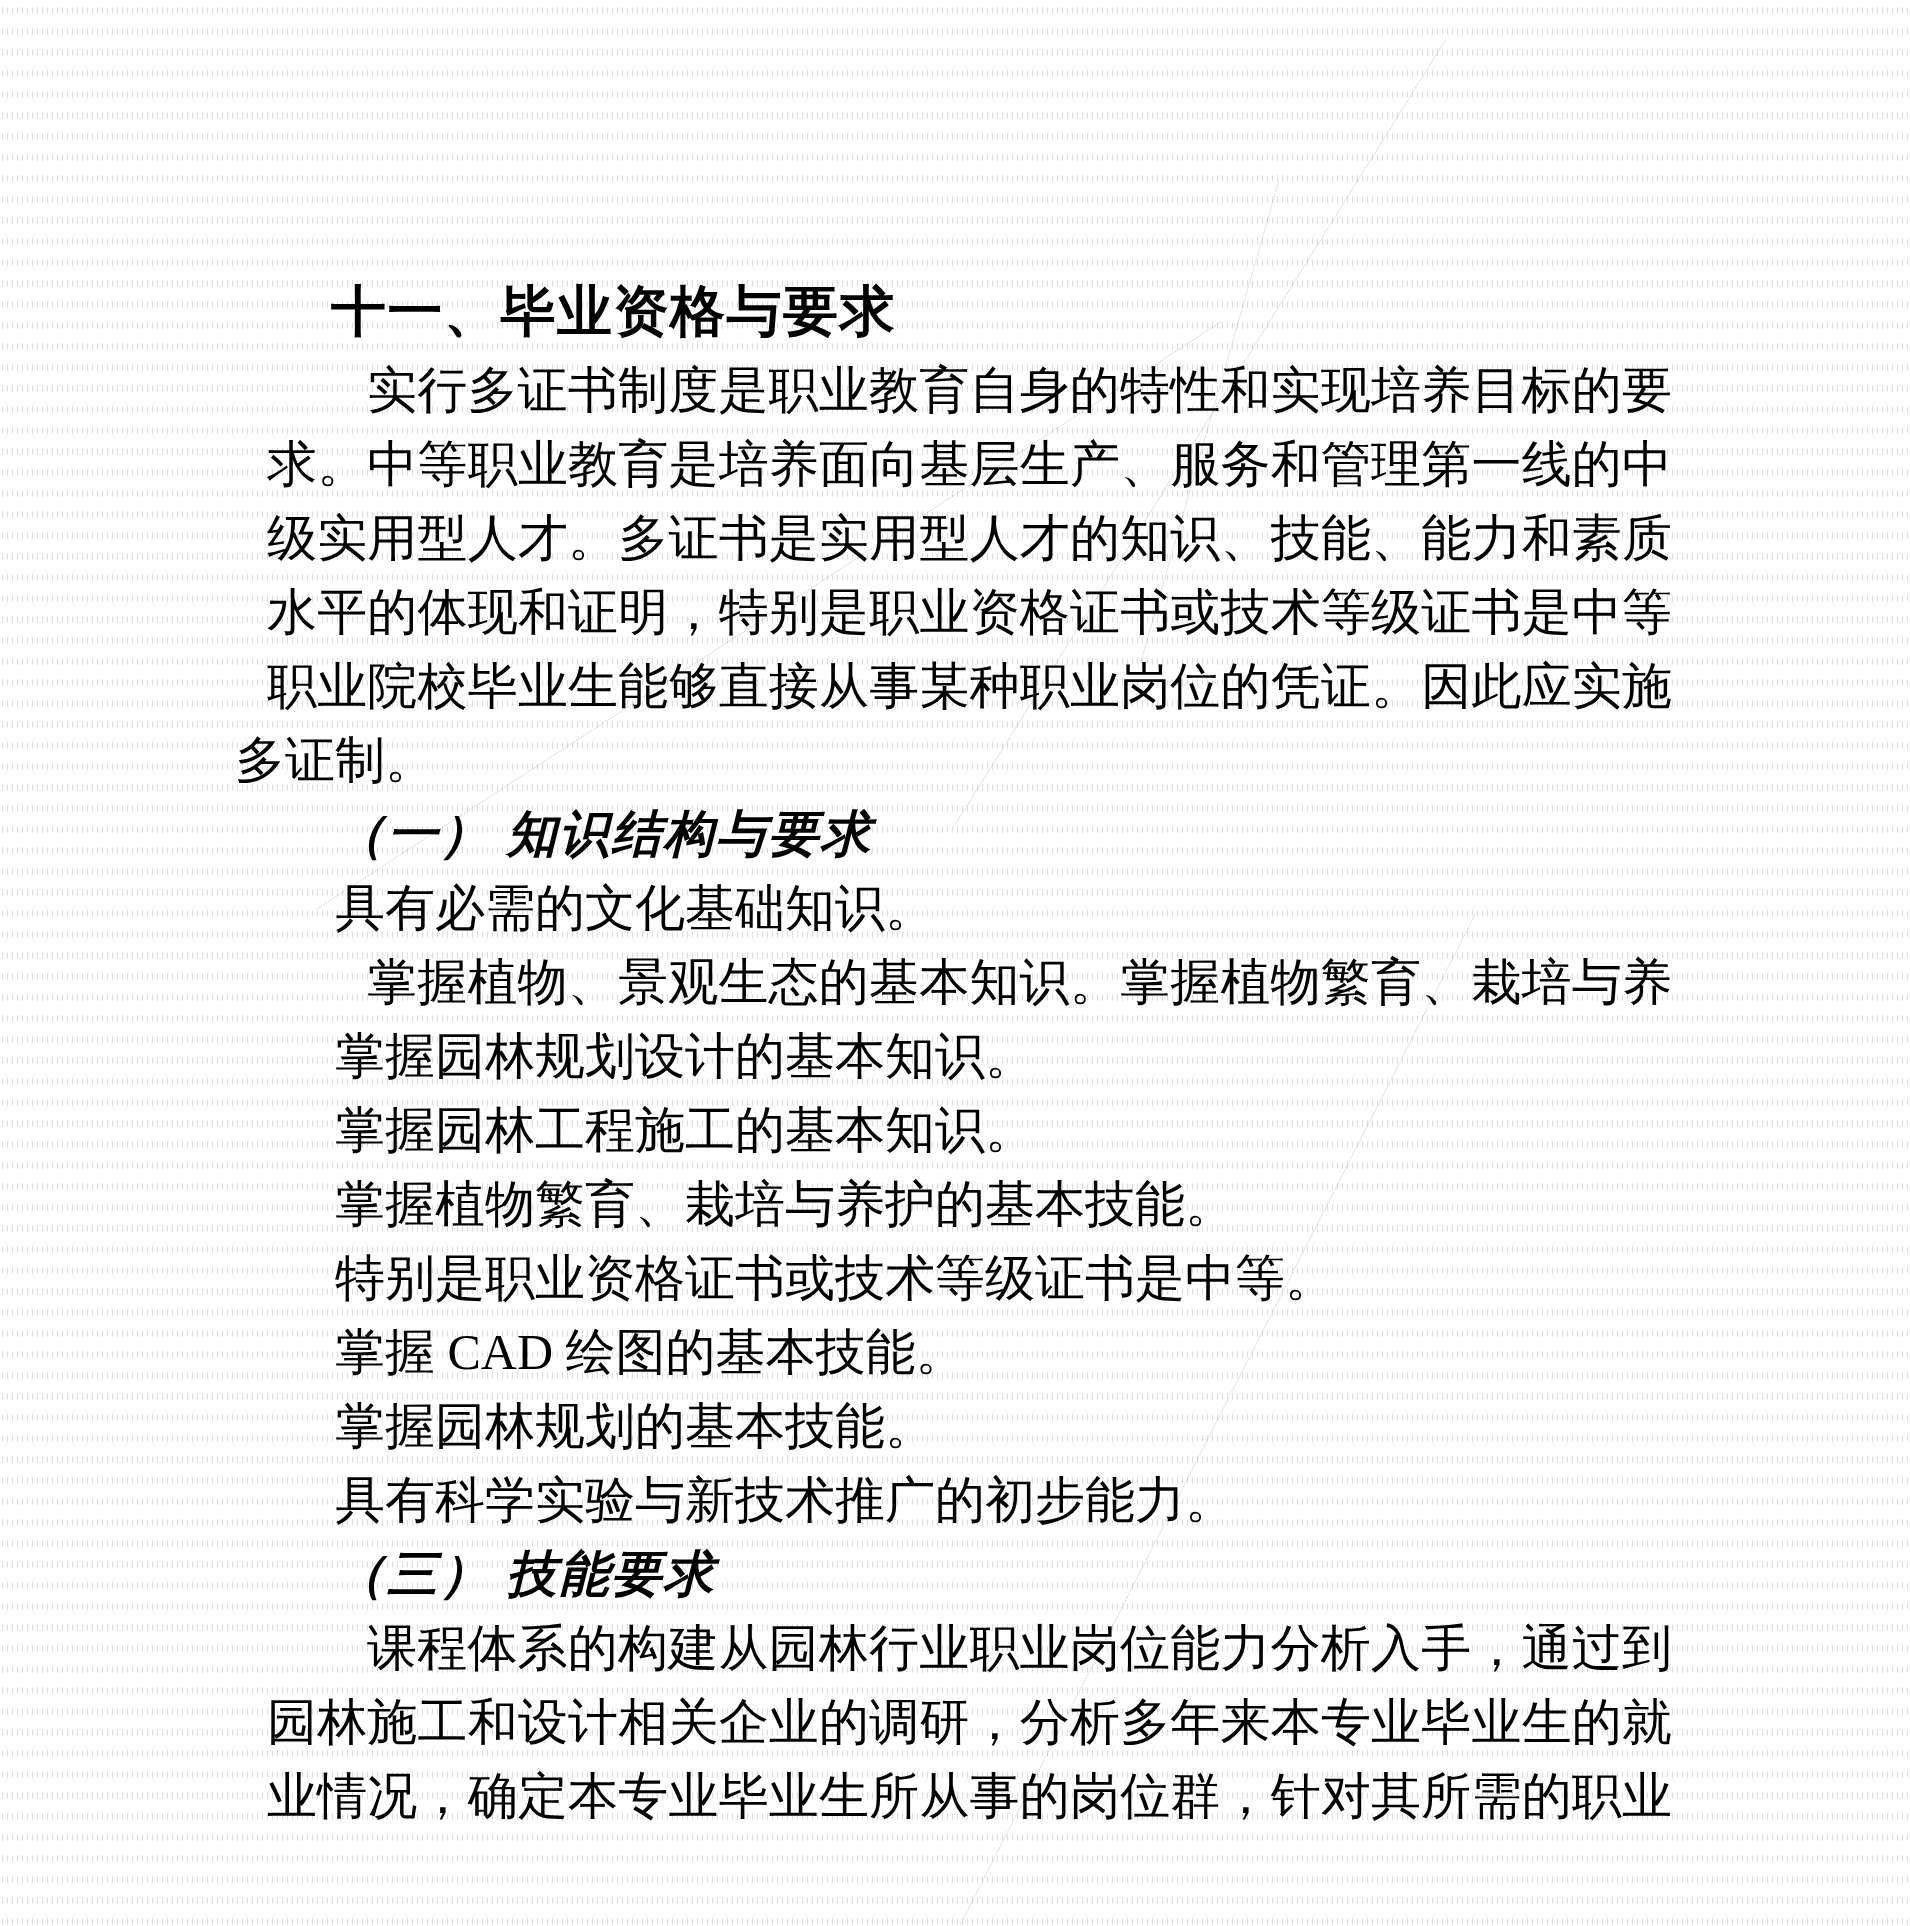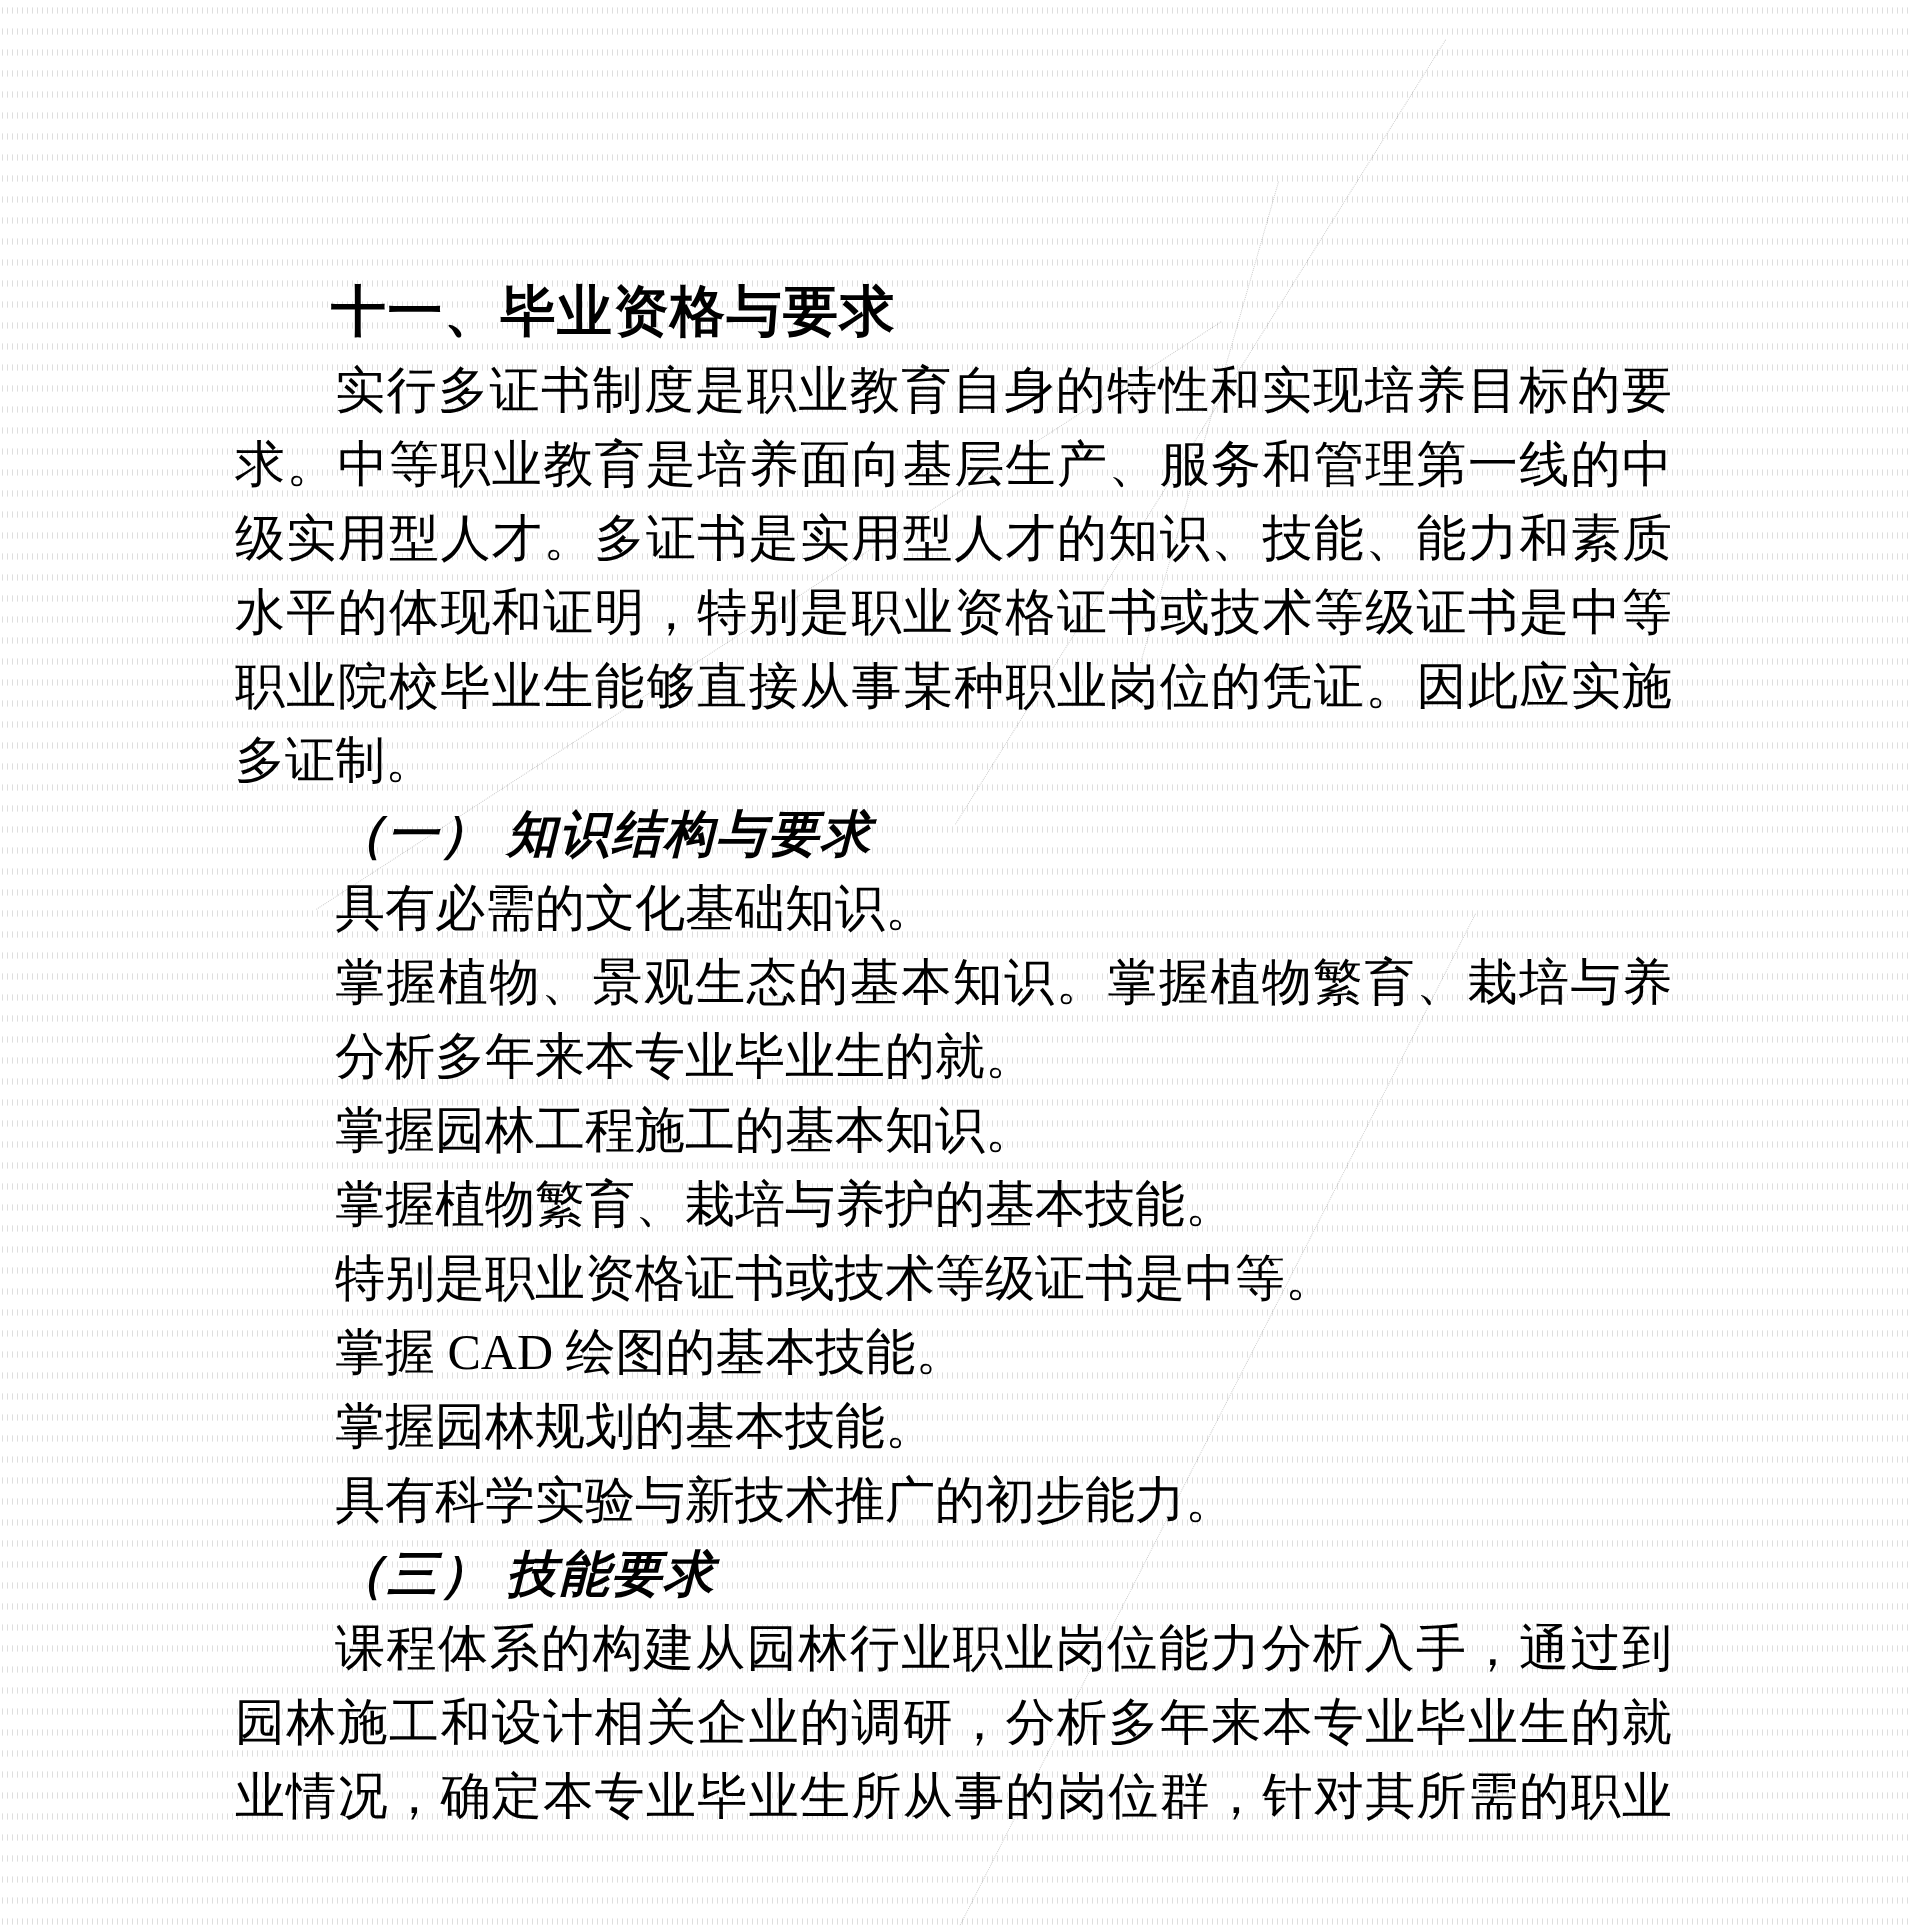--- a/index.html
+++ b/index.html
@@ -35,20 +35,21 @@
     font-weight: 700;
     font-size: 55px;
     text-indent: 96px;
     letter-spacing: 1.5px;
   }
   .indent { text-indent: 100px; }
   .j {
     text-align: justify;
     text-align-last: justify;
     text-justify: inter-character;
+    margin-left: 32px;
   }
   .kai {
     font-style: italic;
     font-weight: 700;
     letter-spacing: 2.3px;
   }
   .artifact {
     position: absolute;
     height: 0;
     border-top: 1.2px dotted rgba(0,0,0,0.20);
@@ -76,21 +77,21 @@
     <div class="line indent j">实行多证书制度是职业教育自身的特性和实现培养目标的要</div>
     <div class="line j">求。中等职业教育是培养面向基层生产、服务和管理第一线的中</div>
     <div class="line j">级实用型人才。多证书是实用型人才的知识、技能、能力和素质</div>
     <div class="line j">水平的体现和证明，特别是职业资格证书或技术等级证书是中等</div>
     <div class="line j">职业院校毕业生能够直接从事某种职业岗位的凭证。因此应实施</div>
     <div class="line">多证制。</div>
 
     <div class="line indent kai">（一） 知识结构与要求</div>
     <div class="line indent">具有必需的文化基础知识。</div>
     <div class="line indent j">掌握植物、景观生态的基本知识。掌握植物繁育、栽培与养</div>
-    <div class="line indent">分析多年来本专业毕业生的就。</div>
+    <div class="line indent">掌握园林规划设计的基本知识。</div>
     <div class="line indent">掌握园林工程施工的基本知识。</div>
 
     <div class="line indent">掌握植物繁育、栽培与养护的基本技能。</div>
     <div class="line indent">特别是职业资格证书或技术等级证书是中等。</div>
     <div class="line indent">掌握 CAD 绘图的基本技能。</div>
     <div class="line indent">掌握园林规划的基本技能。</div>
     <div class="line indent">具有科学实验与新技术推广的初步能力。</div>
 
     <div class="line indent kai">（三） 技能要求</div>
     <div class="line indent j">课程体系的构建从园林行业职业岗位能力分析入手，通过到</div>

